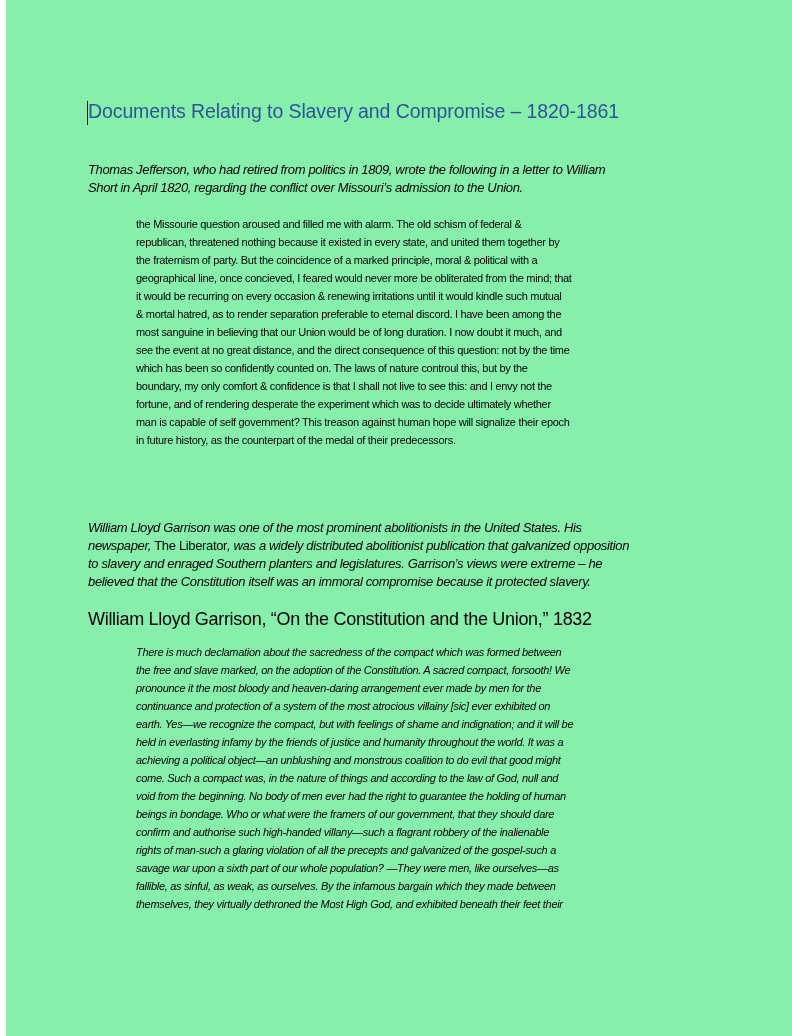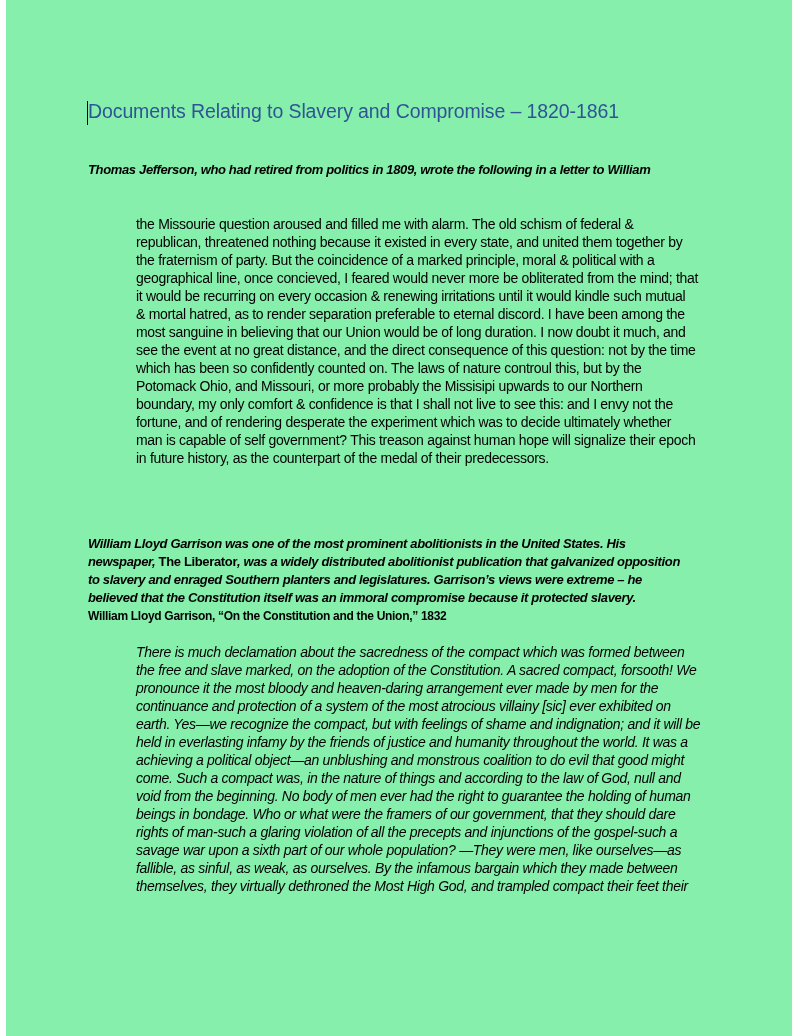--- a/index.html
+++ b/index.html
@@ -1,51 +1,51 @@
 <!DOCTYPE html>
 <html><head>
 <meta charset="utf-8">
 <style>
   html, body { margin: 0; padding: 0; background: #ffffff; }
   body { width: 792px; height: 1036px; overflow: hidden; position: relative; font-family: "Liberation Sans", sans-serif; color: #000; }
   .page { position: absolute; left: 6px; top: 0; width: 792px; height: 1036px; background: #86efac; }
   .title { position: absolute; left: 82px; top: 100px; font-size: 19.5px; color: #2f5496; letter-spacing: -0.1px; white-space: nowrap; }
   .cursor { position: absolute; left: 81px; top: 101px; width: 1px; height: 24px; background: #000; }
-  .intro { position: absolute; left: 82px; width: 630px; font-size: 13px; font-weight: bold; font-style: italic; line-height: 18px; letter-spacing: -0.35px; }
+  .intro { position: absolute; left: 82px; width: 630px; font-size: 13px; font-weight: normal; font-style: italic; line-height: 18px; letter-spacing: -0.35px; }
   .intro .ni { font-style: normal; }
   .intro1 { top: 161px; }
-  .intro2 { top: 519px; margin-top: 16px; }
-  .quote { position: absolute; left: 130px; width: 585px; font-size: 14px; line-height: 18px; letter-spacing: -0.3px; }
+  .intro2 { top: 519px; }
+  .quote { position: absolute; left: 130px; width: 585px; font-size: 11px; line-height: 18px; letter-spacing: -0.3px; }
   .quote1 { top: 215px; }
   .quote2 { top: 643px; font-style: italic; }
   .line { white-space: nowrap; display: block; }
-  .heading { position: absolute; left: 82px; top: 609px; font-size: 12px; font-weight: bold; letter-spacing: -0.3px; white-space: nowrap; }
+  .heading { position: absolute; left: 82px; top: 609px; font-size: 18px; font-weight: normal; letter-spacing: -0.3px; white-space: nowrap; }
 </style>
 </head>
 <body>
 
 <div class="page">
   <div class="cursor"></div>
   <div class="title" style="color: rgb(47, 84, 150);">Documents Relating to Slavery and Compromise – 1820-1861</div>
 
   <div class="intro intro1">
     <span class="line">Thomas Jefferson, who had retired from politics in 1809, wrote the following in a letter to William</span>
+    <span class="line">Short in April 1820, regarding the conflict over Missouri’s admission to the Union.</span>
   </div>
 
   <div class="quote quote1">
     <span class="line">the Missourie question aroused and filled me with alarm. The old schism of federal &amp;</span>
     <span class="line">republican, threatened nothing because it existed in every state, and united them together by</span>
     <span class="line">the fraternism of party. But the coincidence of a marked principle, moral &amp; political with a</span>
     <span class="line">geographical line, once concieved, I feared would never more be obliterated from the mind; that</span>
     <span class="line">it would be recurring on every occasion &amp; renewing irritations until it would kindle such mutual</span>
     <span class="line">&amp; mortal hatred, as to render separation preferable to eternal discord. I have been among the</span>
     <span class="line">most sanguine in believing that our Union would be of long duration. I now doubt it much, and</span>
     <span class="line">see the event at no great distance, and the direct consequence of this question: not by the time</span>
     <span class="line">which has been so confidently counted on. The laws of nature controul this, but by the</span>
-    <span class="line">Potomack Ohio, and Missouri, or more probably the Missisipi upwards to our Northern</span>
     <span class="line">boundary, my only comfort &amp; confidence is that I shall not live to see this: and I envy not the</span>
     <span class="line">fortune, and of rendering desperate the experiment which was to decide ultimately whether</span>
     <span class="line">man is capable of self government? This treason against human hope will signalize their epoch</span>
     <span class="line">in future history, as the counterpart of the medal of their predecessors.</span>
   </div>
 
   <div class="intro intro2">
     <span class="line">William Lloyd Garrison was one of the most prominent abolitionists in the United States. His</span>
     <span class="line"><span>newspaper, </span><span class="ni">The Liberator</span><span>, was a widely distributed abolitionist publication that galvanized opposition</span></span>
     <span class="line">to slavery and enraged Southern planters and legislatures. Garrison’s views were extreme – he</span>
@@ -58,18 +58,19 @@
     <span class="line">There is much declamation about the sacredness of the compact which was formed between</span>
     <span class="line">the free and slave marked, on the adoption of the Constitution. A sacred compact, forsooth! We</span>
     <span class="line">pronounce it the most bloody and heaven-daring arrangement ever made by men for the</span>
     <span class="line">continuance and protection of a system of the most atrocious villainy [sic] ever exhibited on</span>
     <span class="line">earth. Yes—we recognize the compact, but with feelings of shame and indignation; and it will be</span>
     <span class="line">held in everlasting infamy by the friends of justice and humanity throughout the world. It was a</span>
     <span class="line">achieving a political object—an unblushing and monstrous coalition to do evil that good might</span>
     <span class="line">come. Such a compact was, in the nature of things and according to the law of God, null and</span>
     <span class="line">void from the beginning. No body of men ever had the right to guarantee the holding of human</span>
     <span class="line">beings in bondage. Who or what were the framers of our government, that they should dare</span>
-    <span class="line">rights of man-such a glaring violation of all the precepts and injunctions of the gospel-such a</span>
+    <span class="line">confirm and authorise such high-handed villany—such a flagrant robbery of the inalienable</span>
+    <span class="line">rights of man-such a glaring violation of all the precepts and galvanized of the gospel-such a</span>
     <span class="line">savage war upon a sixth part of our whole population? —They were men, like ourselves—as</span>
     <span class="line">fallible, as sinful, as weak, as ourselves. By the infamous bargain which they made between</span>
-    <span class="line">themselves, they virtually dethroned the Most High God, and trampled compact their feet their</span>
+    <span class="line">themselves, they virtually dethroned the Most High God, and exhibited beneath their feet their</span>
   </div>
 </div>
 
 </body></html>

